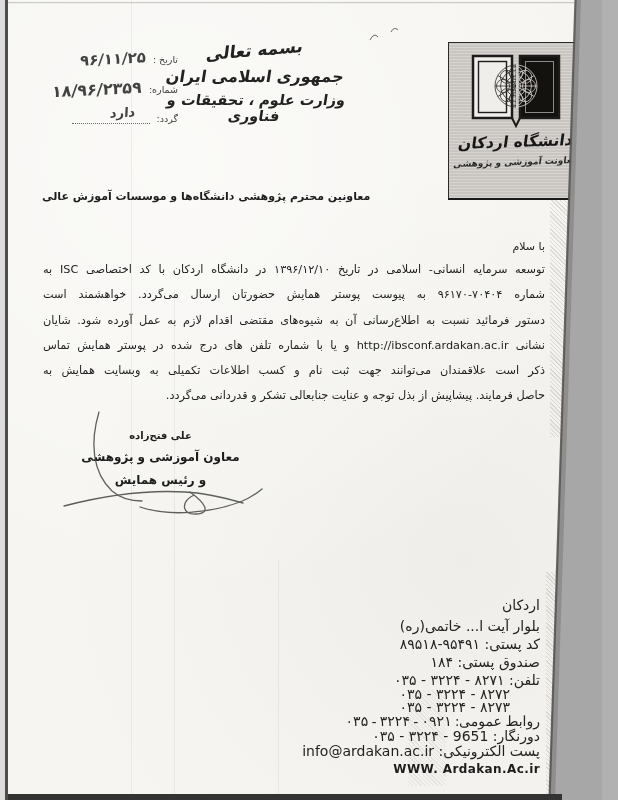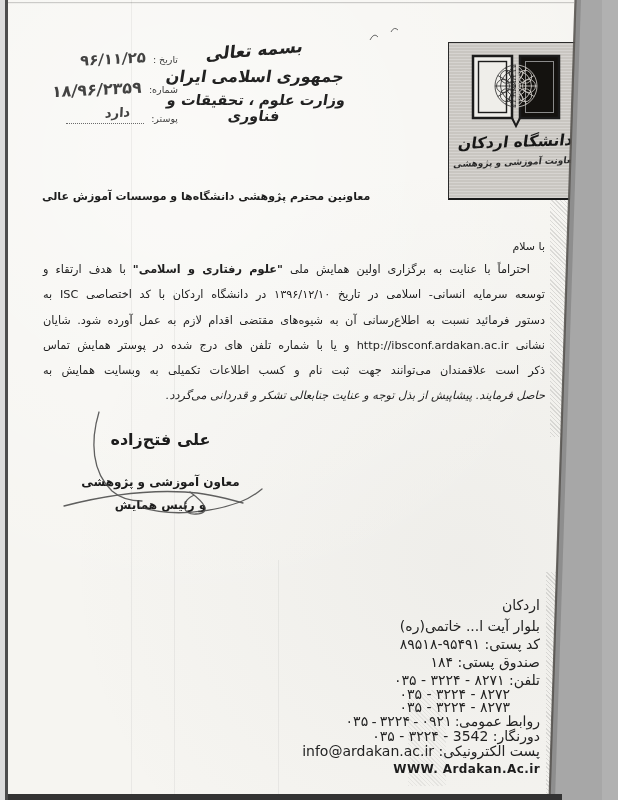--- a/index.html
+++ b/index.html
@@ -43,27 +43,27 @@
   #deptname { font-size:9px; font-weight:bold; transform:rotate(-2deg) skewX(-10deg); margin-top:6px; color:#2b2b2b; }
 
   
   #recipient { position:absolute; right:73px; left:42px; top:190px; direction:rtl; text-align:left;
                font-size:11px; font-weight:bold; color:#1d1d1d; }
   #salutation { position:absolute; right:73px; top:240px; direction:rtl; font-size:11px; color:#222; }
   #bodytext { position:absolute; right:73px; left:43px; top:257px; direction:rtl; color:#1f1f1f;
               font-size:11.3px; line-height:25.3px; }
   .bline { text-align:justify; text-align-last:justify; white-space:normal; }
   .bline.first { padding-right:15px; }
-  .bline.last { text-align:center; text-align-last:right;font-style:italic; }
+  .bline.last { text-align:center; text-align-last:right; }
   .bold-inline { font-weight:bold; }
 
   
   #sigblock { position:absolute; left:58px; top:430px; width:205px; text-align:center; direction:rtl;
               font-weight:bold; color:#1c1c1c; }
-  #sigblock .sname { font-size:16px; margin-bottom:26px; }
+  #sigblock .sname { font-size:10px; margin-bottom:9px; }
   #sigblock .stitle { font-size:12px; margin-bottom:9px; }
 
   
   .fline { position:absolute; right:78px; direction:rtl; white-space:nowrap; font-size:14px; color:#222; }
   .fline.indent { right:108px; }
   .fline.www { direction:ltr; font-size:12px; letter-spacing:.4px; color:#1d1d1d; font-weight:bold; }
 
   #overlay { position:absolute; left:0; top:0; pointer-events:none; }
 </style>
 </head>
@@ -83,21 +83,21 @@
 
   <div class="meta-row" style="top:50px; right:440px;">
     <span class="meta-label">تاریخ :</span>
     <span class="hw">۹۶/۱۱/۲۵</span>
   </div>
   <div class="meta-row" style="top:80px; right:440px;">
     <span class="meta-label">شماره:</span>
     <span class="hw" style="font-size:16px;">۱۸/۹۶/۲۳۵۹</span>
   </div>
   <div class="meta-row" style="top:113px; right:440px;">
-    <span class="meta-label">پوستر:</span>
+    <span class="meta-label">گردد:</span>
     <span class="dotline">
       <span class="hw">دارد</span>
     </span>
   </div>
 
   <div id="letterhead">
     <div id="bismillah">بسمه تعالی</div>
     <div id="country">جمهوری اسلامی ایران</div>
     <div id="ministry">وزارت علوم ، تحقیقات و فناوری</div>
   </div>
@@ -149,43 +149,43 @@
       </g>
     </svg>
     <div id="uniname">دانشگاه اردکان</div>
     <div id="deptname">معاونت آموزشی و پژوهشی</div>
   </div>
 
   <div id="recipient">معاونین محترم پژوهشی دانشگاه‌ها و موسسات آموزش عالی</div>
   <div id="salutation">با سلام</div>
 
   <div id="bodytext">
-    <div class="bline first"><span>احتراماً با عنایت به برگزاری اولین همایش ملی </span><span class="bold-inline">"علوم رفتاری و اسلامی"</span><span> با هدف ارتقاء و</span></div>
     <div class="bline">توسعه سرمایه انسانی- اسلامی در تاریخ ۱۳۹۶/۱۲/۱۰ در دانشگاه اردکان با کد اختصاصی ISC به</div>
+    <div class="bline">شماره ۷۰۴۰۴-۹۶۱۷۰ به پیوست پوستر همایش حضورتان ارسال می‌گردد. خواهشمند است</div>
     <div class="bline">دستور فرمائید نسبت به اطلاع‌رسانی آن به شیوه‌های مقتضی اقدام لازم به عمل آورده شود. شایان</div>
     <div class="bline">نشانی http://ibsconf.ardakan.ac.ir و یا با شماره تلفن های درج شده در پوستر همایش تماس</div>
     <div class="bline">ذکر است علاقمندان می‌توانند جهت ثبت نام و کسب اطلاعات تکمیلی به وبسایت همایش به</div>
     <div class="bline last">حاصل فرمایند. پیشاپیش از بذل توجه و عنایت جنابعالی تشکر و قدردانی می‌گردد.</div>
   </div>
 
   <div id="sigblock">
     <div class="sname">علی فتح‌زاده</div>
     <div class="stitle">معاون آموزشی و پژوهشی</div>
     <div class="stitle">و رئیس همایش</div>
   </div>
 
   <div class="fline" style="top:597px;">اردکان</div>
   <div class="fline" style="top:618px;">بلوار آیت ا... خاتمی(ره)</div>
   <div class="fline" style="top:636px;">کد پستی: ۹۵۴۹۱-۸۹۵۱۸</div>
   <div class="fline" style="top:654px;">صندوق پستی: ۱۸۴</div>
   <div class="fline" style="top:672px;">تلفن: ۸۲۷۱ - ۳۲۲۴ - ۰۳۵</div>
   <div class="fline indent" style="top:686px;">۸۲۷۲ - ۳۲۲۴ - ۰۳۵</div>
   <div class="fline indent" style="top:699px;">۸۲۷۳ - ۳۲۲۴ - ۰۳۵</div>
   <div class="fline" style="top:713px;font-family:Liberation Serif, serif;">روابط عمومی: ۰۹۲۱ - ۳۲۲۴ - ۰۳۵</div>
-  <div class="fline" style="top:728px;">دورنگار: 3542 - ۳۲۲۴ - ۰۳۵</div>
+  <div class="fline" style="top:728px;">دورنگار: 9651 - ۳۲۲۴ - ۰۳۵</div>
   <div class="fline" style="top:743px;">پست الکترونیکی: info@ardakan.ac.ir</div>
   <div class="fline www" style="top:762px;">WWW. Ardakan.Ac.ir</div>
 
   <svg id="overlay" width="618" height="800" viewBox="0 0 618 800">
     <polygon points="576,0 618,0 618,800 549,800" fill="#a7a7a7"></polygon>
     <rect x="602" y="0" width="16" height="800" fill="rgba(255,255,255,0.12)"></rect>
     <line x1="578" y1="0" x2="552" y2="800" stroke="rgba(0,0,0,0.15)" stroke-width="6"></line>
     <line x1="575.5" y1="0" x2="549.5" y2="800" stroke="#55524e" stroke-width="2.2" opacity="0.85"></line>
     <rect x="0" y="794" width="562" height="6" fill="#333"></rect>
     <rect x="5" y="0" width="3" height="800" fill="#4d4d4d"></rect>

